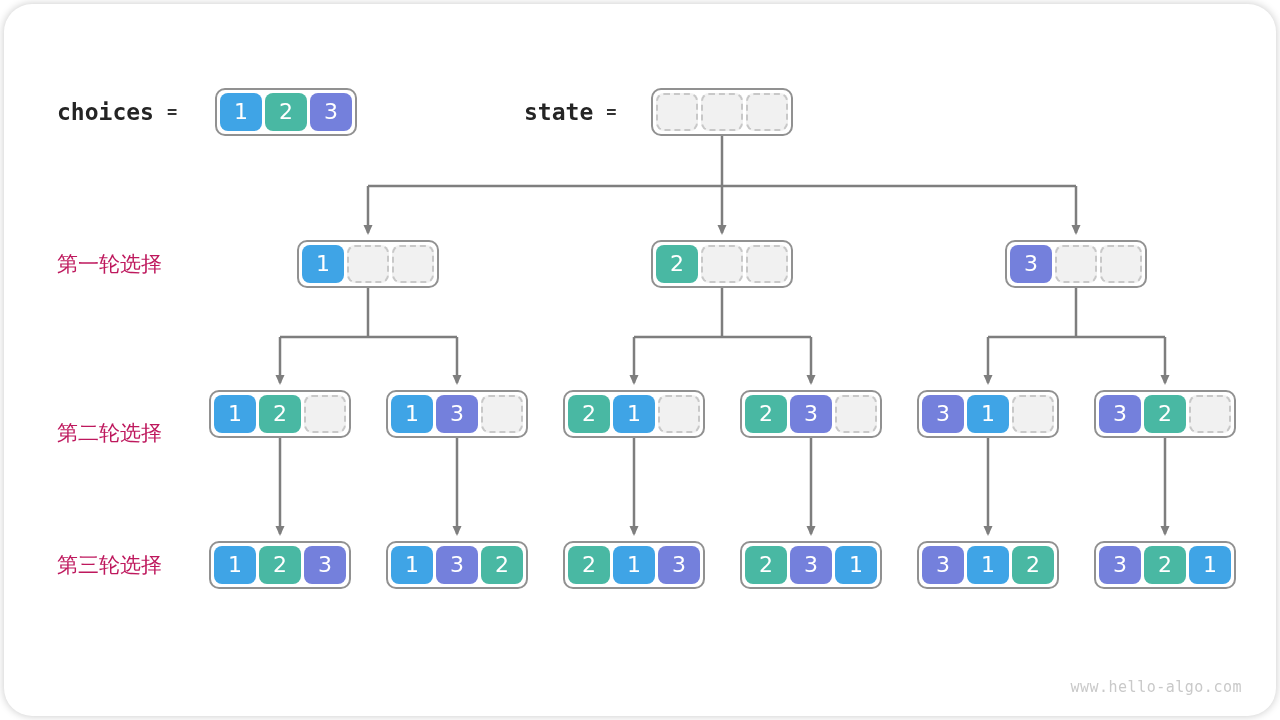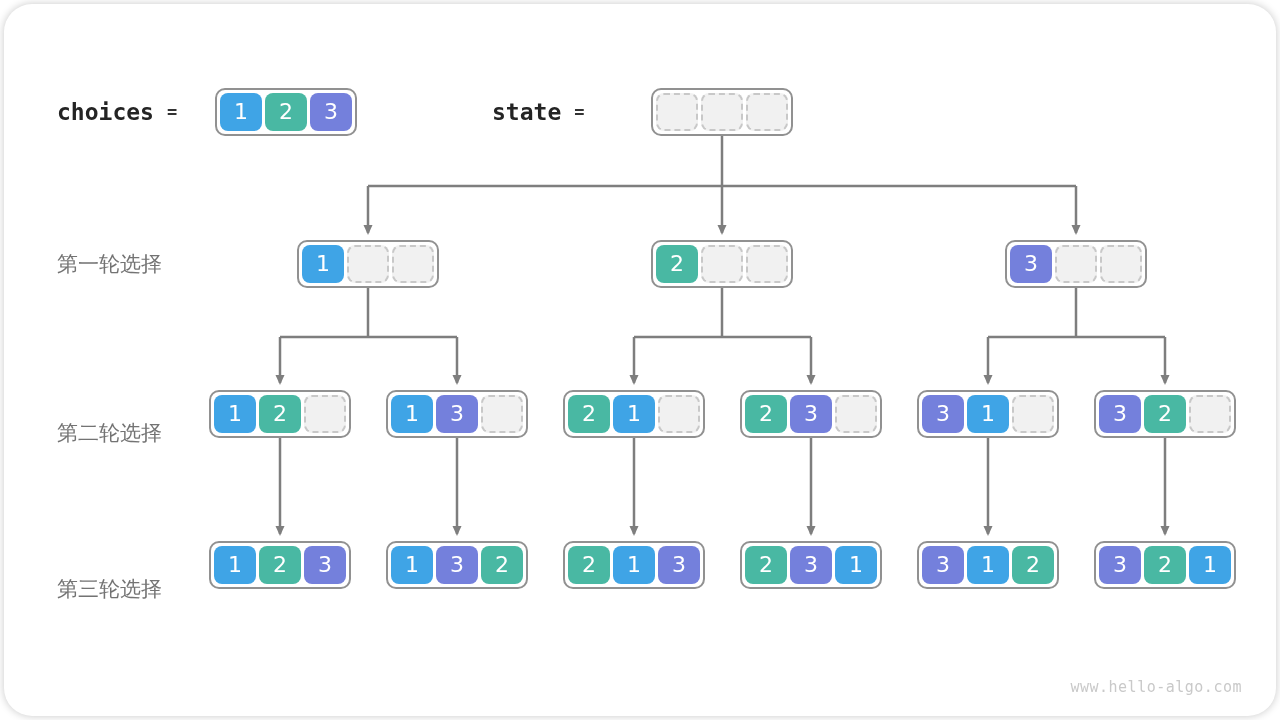--- a/index.html
+++ b/index.html
@@ -34,21 +34,21 @@
   .hdr{
     position:absolute;transform:translateY(-50%);
     display:flex;align-items:center;
     font-family:"DejaVu Sans Mono", monospace;color:#242424;
     white-space:nowrap;
   }
   .kw{font-weight:bold;font-size:23px;}
   .eq{font-weight:bold;font-size:17px;margin-left:13px;color:#333333;}
   .rowlabel{
     position:absolute;left:57px;transform:translateY(-50%);
-    font-size:21px;color:#737373;font-weight:500;white-space:nowrap;
+    font-size:21px;color:#be185d;font-weight:500;white-space:nowrap;
   }
   .watermark{
     position:absolute;right:38px;bottom:24px;
     font-family:"DejaVu Sans Mono", monospace;
     font-size:15px;color:#c9c9c9;letter-spacing:.5px;
   }
 </style>
 </head>
 <body>
 
@@ -83,21 +83,21 @@
     <path d="M811,438 L811,534" stroke="#7E7E7E" stroke-width="2.5" fill="none" marker-end="url(#ah)"></path>
     <path d="M988,438 L988,534" stroke="#7E7E7E" stroke-width="2.5" fill="none" marker-end="url(#ah)"></path>
     <path d="M1165,438 L1165,534" stroke="#7E7E7E" stroke-width="2.5" fill="none" marker-end="url(#ah)"></path>
   </svg>
 
 <div class="hdr" id="choices-header" style="left:57px;top:112px">
   <span class="kw">choices</span>
   <span class="eq">=</span>
 </div>
 
-<div class="hdr" id="state-header" style="left:492px;top:112px">
+<div class="hdr" id="state-header" style="left:524px;top:112px">
   <span class="kw">state</span>
   <span class="eq">=</span>
 </div>
 
 <div id="boxes-layer">
     <div class="abox" style="left: 215px; top: 88px; width: 142px;">
       <div class="cell" style="background: rgb(63, 164, 230);">1</div>
       <div class="cell" style="background: rgb(73, 184, 163);">2</div>
       <div class="cell" style="background: rgb(116, 128, 220);">3</div>
     </div>
@@ -146,21 +146,21 @@
     <div class="abox" style="left: 917px; top: 390px; width: 142px;">
       <div class="cell" style="background: rgb(116, 128, 220);">3</div>
       <div class="cell" style="background: rgb(63, 164, 230);">1</div>
       <div class="cell empty"></div>
     </div>
     <div class="abox" style="left: 1094px; top: 390px; width: 142px;">
       <div class="cell" style="background: rgb(116, 128, 220);">3</div>
       <div class="cell" style="background: rgb(73, 184, 163);">2</div>
       <div class="cell empty"></div>
     </div>
-    <div class="rowlabel" style="top: 589px; font-family: Liberation Serif, serif;">第三轮选择</div>
+    <div class="rowlabel" style="top: 565px; font-family: Liberation Serif, serif;">第三轮选择</div>
     <div class="abox" style="left: 209px; top: 541px; width: 142px;">
       <div class="cell" style="background: rgb(63, 164, 230);">1</div>
       <div class="cell" style="background: rgb(73, 184, 163);">2</div>
       <div class="cell" style="background: rgb(116, 128, 220);">3</div>
     </div>
     <div class="abox" style="left: 386px; top: 541px; width: 142px;">
       <div class="cell" style="background: rgb(63, 164, 230);">1</div>
       <div class="cell" style="background: rgb(116, 128, 220);">3</div>
       <div class="cell" style="background: rgb(73, 184, 163);">2</div>
     </div>

